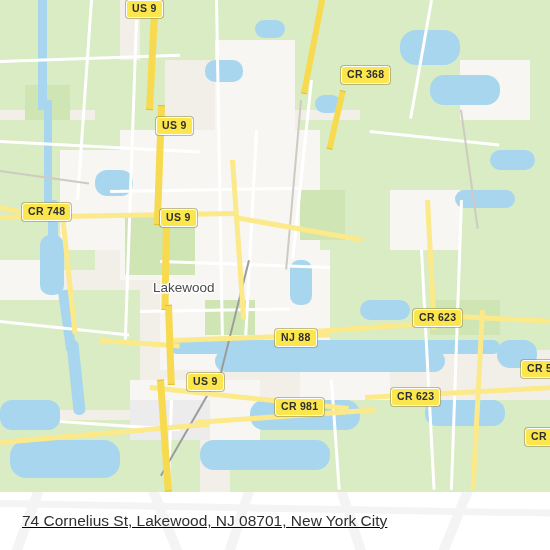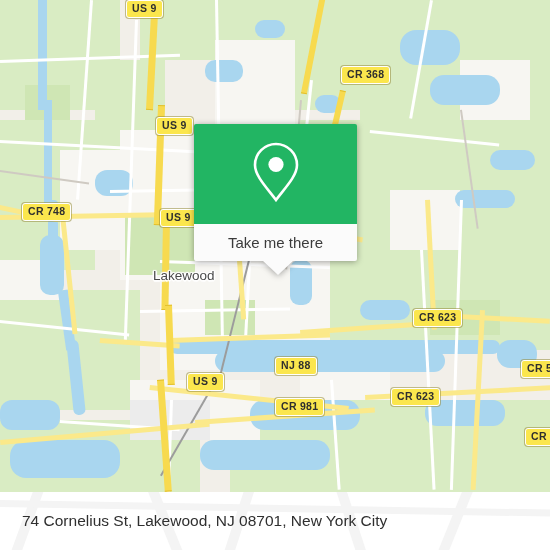--- a/index.html
+++ b/index.html
@@ -59,21 +59,21 @@
   
   #attribution{position:absolute;left:0;top:468px;height:22px;
                background:rgba(255,255,255,.78);display:flex;align-items:center;
                padding:0 8px 0 10px;color:#333;font-size:12.5px;
                font-family:"Liberation Sans", sans-serif;}
 
   
   #footer{position:absolute;left:0;top:492px;width:550px;height:58px;background:#ffffff;overflow:hidden;}
   .fline{position:absolute;background:#f4f4f4;transform-origin:0 0;}
   #footer-inner{position:absolute;left:0;top:0;width:550px;height:58px;
-                display:flex;align-items:center;padding-left:22px;box-sizing:border-box;}
+                display:flex;align-items:center;padding-left:22px;box-sizing:border-box;text-decoration:underline;}
   #footer-address{color:#2f2f2f;font-size:15.5px;white-space:nowrap;
                   font-family:"Liberation Sans", sans-serif;}
   #footer-logo{display:flex;align-items:center;margin-left:6px;}
   #moovit-word{color:#231f20;font-size:30px;font-weight:bold;letter-spacing:-1px;
                font-family:"DejaVu Sans", sans-serif;line-height:30px;margin-left:1px;}
 </style>
 </head>
 <body>
 
 <div id="screen">
@@ -179,49 +179,35 @@
     <div class="rd rd-prim" style="left:480px;top:310px;width:5px;height:180px;transform:rotate(3deg);"></div>
 
     <div class="rd rd-major" style="left:152px;top:-5px;width:7px;height:115px;transform:rotate(3deg);"></div>
     <div class="rd rd-major" style="left:158px;top:105px;width:7px;height:120px;transform:rotate(2deg);"></div>
     <div class="rd rd-major" style="left:163px;top:220px;width:7px;height:90px;transform:rotate(1deg);"></div>
     <div class="rd rd-major" style="left:165px;top:305px;width:7px;height:80px;transform:rotate(-2deg);"></div>
     <div class="rd rd-major" style="left:157px;top:380px;width:7px;height:112px;transform:rotate(-4deg);"></div>
     <div class="rd rd-major" style="left:320px;top:-5px;width:6px;height:100px;transform:rotate(11deg);"></div>
     <div class="rd rd-major" style="left:340px;top:90px;width:6px;height:60px;transform:rotate(13deg);"></div>
 
-    <div class="placelabel" style="left:153px;top:268px;">Lakewood</div>
+    <div class="placelabel" style="left:153px;top:280px;">Lakewood</div>
 
     <div class="shield" style="left:126px;top:0px;">US 9</div>
     <div class="shield" style="left:341px;top:66px;">CR 368</div>
     <div class="shield" style="left:156px;top:117px;">US 9</div>
     <div class="shield" style="left:22px;top:203px;">CR 748</div>
     <div class="shield" style="left:160px;top:209px;">US 9</div>
     <div class="shield" style="left:413px;top:309px;">CR 623</div>
-    <div class="shield" style="left:275px;top:329px;margin-top:28px;">NJ 88</div>
+    <div class="shield" style="left:275px;top:329px;">NJ 88</div>
     <div class="shield" style="left:187px;top:373px;">US 9</div>
     <div class="shield" style="left:391px;top:388px;">CR 623</div>
     <div class="shield" style="left:275px;top:398px;">CR 981</div>
     <div class="shield" style="left:521px;top:360px;">CR 5</div>
     <div class="shield" style="left:525px;top:428px;">CR 5</div>
 
-    <div id="callout">
-      <div id="callout-green">
-        <span>
-          <svg width="52" height="64" viewBox="0 0 52 64" fill="none" aria-hidden="true">
-            <path d="M26 4 C14.4 4 5 13.4 5 25 C5 36 17 48 26 60 C35 48 47 36 47 25 C47 13.4 37.6 4 26 4 Z" stroke="#ffffff" stroke-width="2.6" fill="none"></path>
-            <circle cx="26" cy="24.5" r="7.6" fill="#ffffff"></circle>
-          </svg>
-        </span>
-      </div>
-      <div id="callout-label">
-        <span>Take me there</span>
-      </div>
-      <div id="callout-tail"></div>
-    </div>
 
   </div>
 
   <div id="footer">
 
     <div class="fline" style="left:40px;top:-20px;width:10px;height:120px;transform:rotate(20deg);"></div>
     <div class="fline" style="left:140px;top:-20px;width:10px;height:120px;transform:rotate(-22deg);"></div>
     <div class="fline" style="left:250px;top:-20px;width:10px;height:120px;transform:rotate(18deg);"></div>
     <div class="fline" style="left:330px;top:-20px;width:10px;height:120px;transform:rotate(-18deg);"></div>
     <div class="fline" style="left:470px;top:-20px;width:10px;height:120px;transform:rotate(22deg);"></div>

